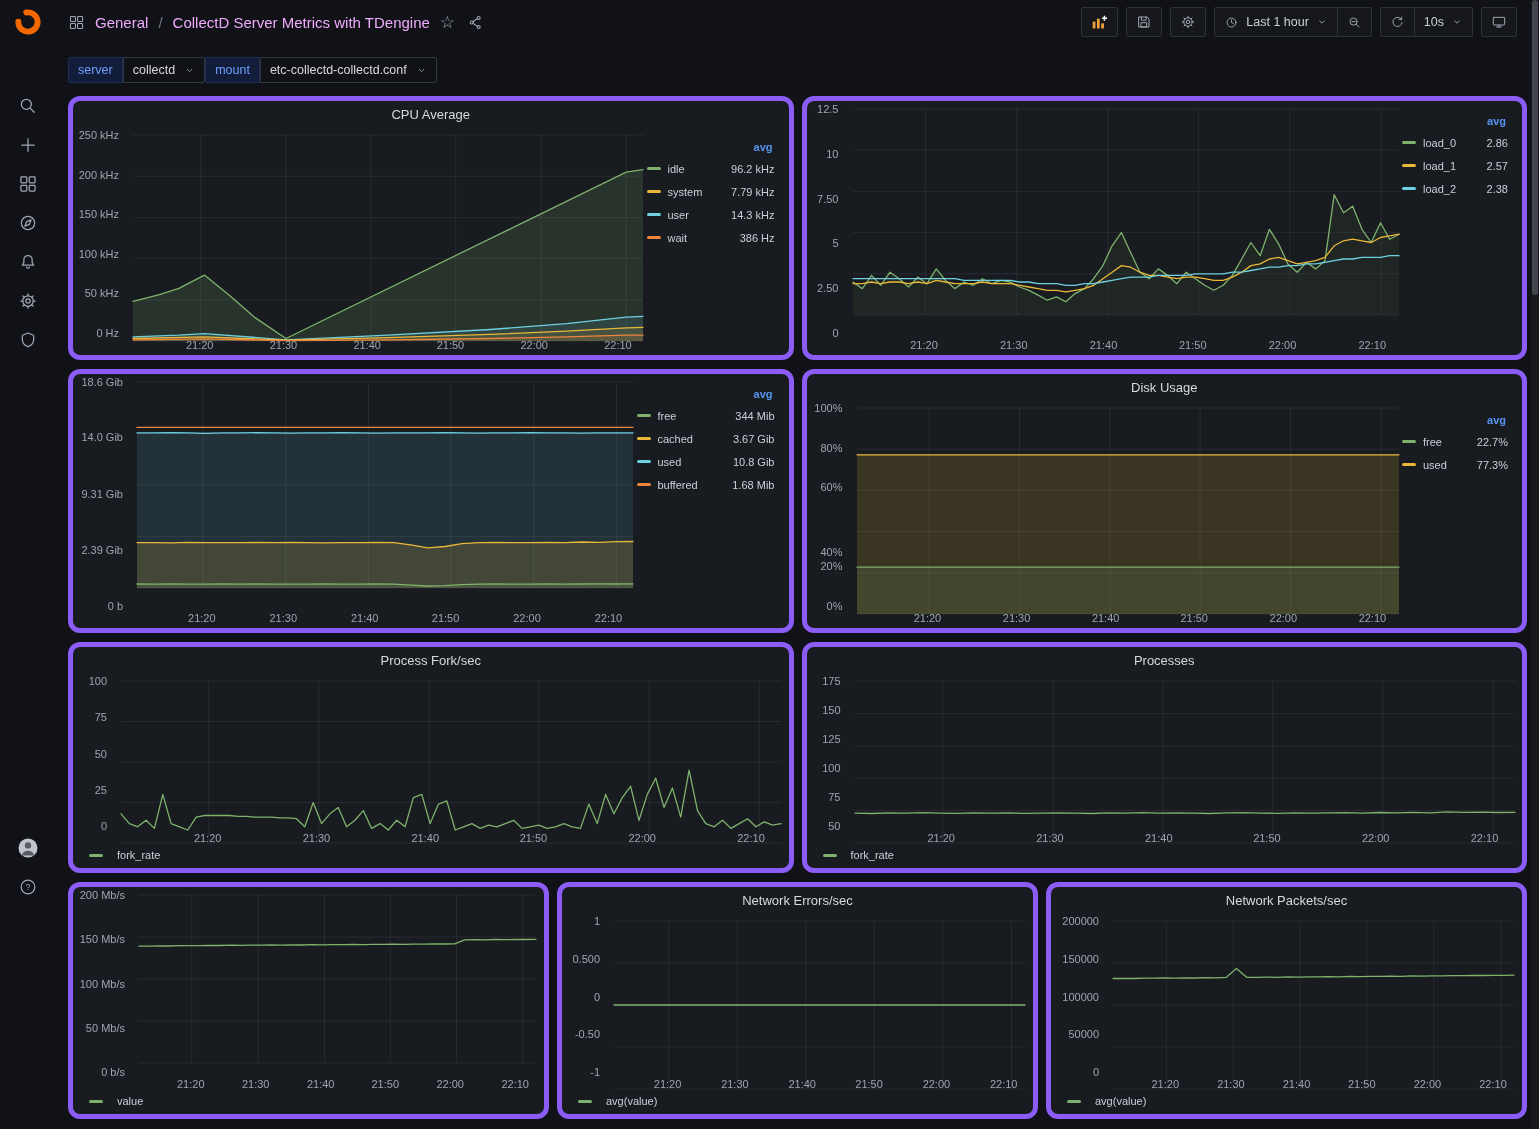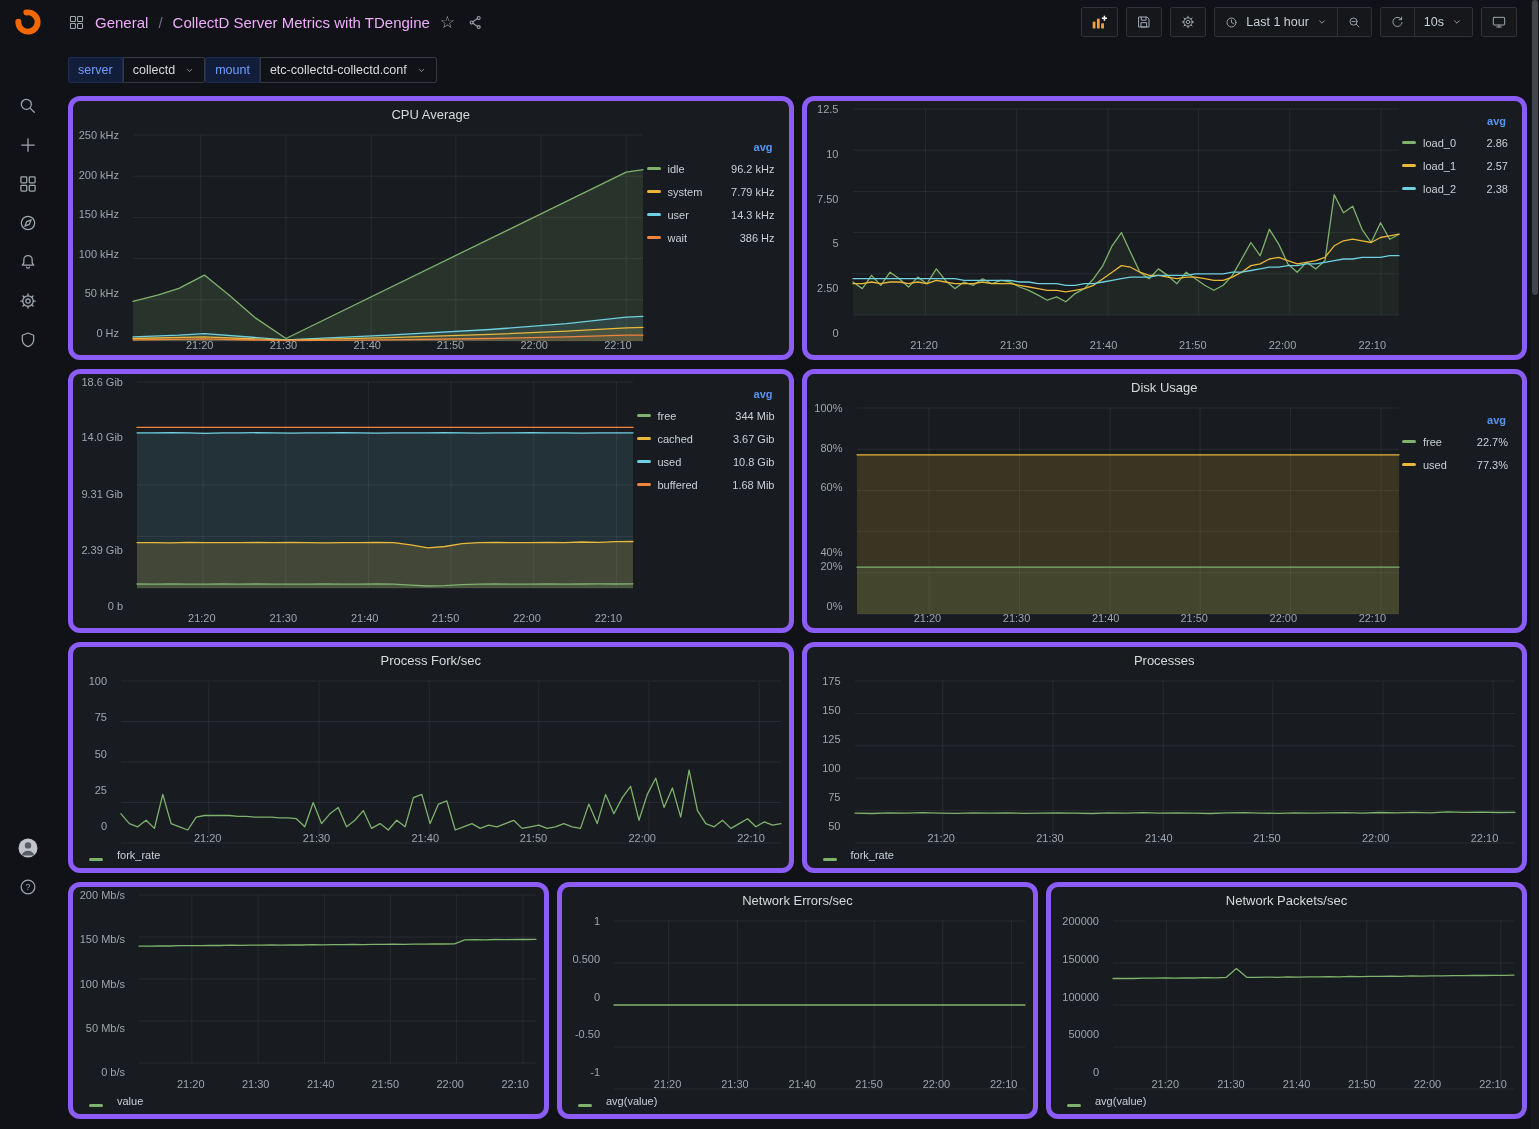--- a/index.html
+++ b/index.html
@@ -49,21 +49,21 @@
   .y-labels{position:absolute;color:#9da5b0;font-size:11px}
   .y-tick{position:absolute;right:6px;transform:translateY(-50%);white-space:nowrap}
   .x-labels{position:absolute;color:#9da5b0;font-size:11px}
   .x-tick{position:absolute;bottom:0;transform:translateX(-50%);white-space:nowrap}
   .legend-right{flex:none;padding:14px 8px 0 2px;font-size:11px;overflow:hidden}
   .legend-header{color:#5794f2;font-weight:700;text-align:right;margin-bottom:4px;padding-right:2px;font-size:11px}
   .legend-row{display:flex;align-items:center;height:23px;cursor:pointer}
   .swatch{flex:none;width:14px;height:3px;border-radius:2px;margin-right:7px}
   .legend-name{color:#c7d0d9;margin-right:10px}
   .legend-val{color:#c7d0d9;margin-left:auto;text-align:right}
-  .legend-bottom{flex:none;display:flex;align-items:flex-end;gap:7px;padding:1px 10px 7px 16px;
+  .legend-bottom{flex:none;display:flex;align-items:center;gap:7px;padding:1px 10px 7px 16px;
     font-size:11px;color:#c7d0d9;cursor:pointer}
   
   .scrollbar{position:fixed;top:0;right:0;width:8px;height:100%;background:#17181c;cursor:pointer}
   .scroll-thumb{position:absolute;top:0;left:1px;width:6px;height:295px;border-radius:3px;background:#43454c}
 </style>
 </head>
 <body>
 
 <nav class="sidebar">
   <div class="logo">

